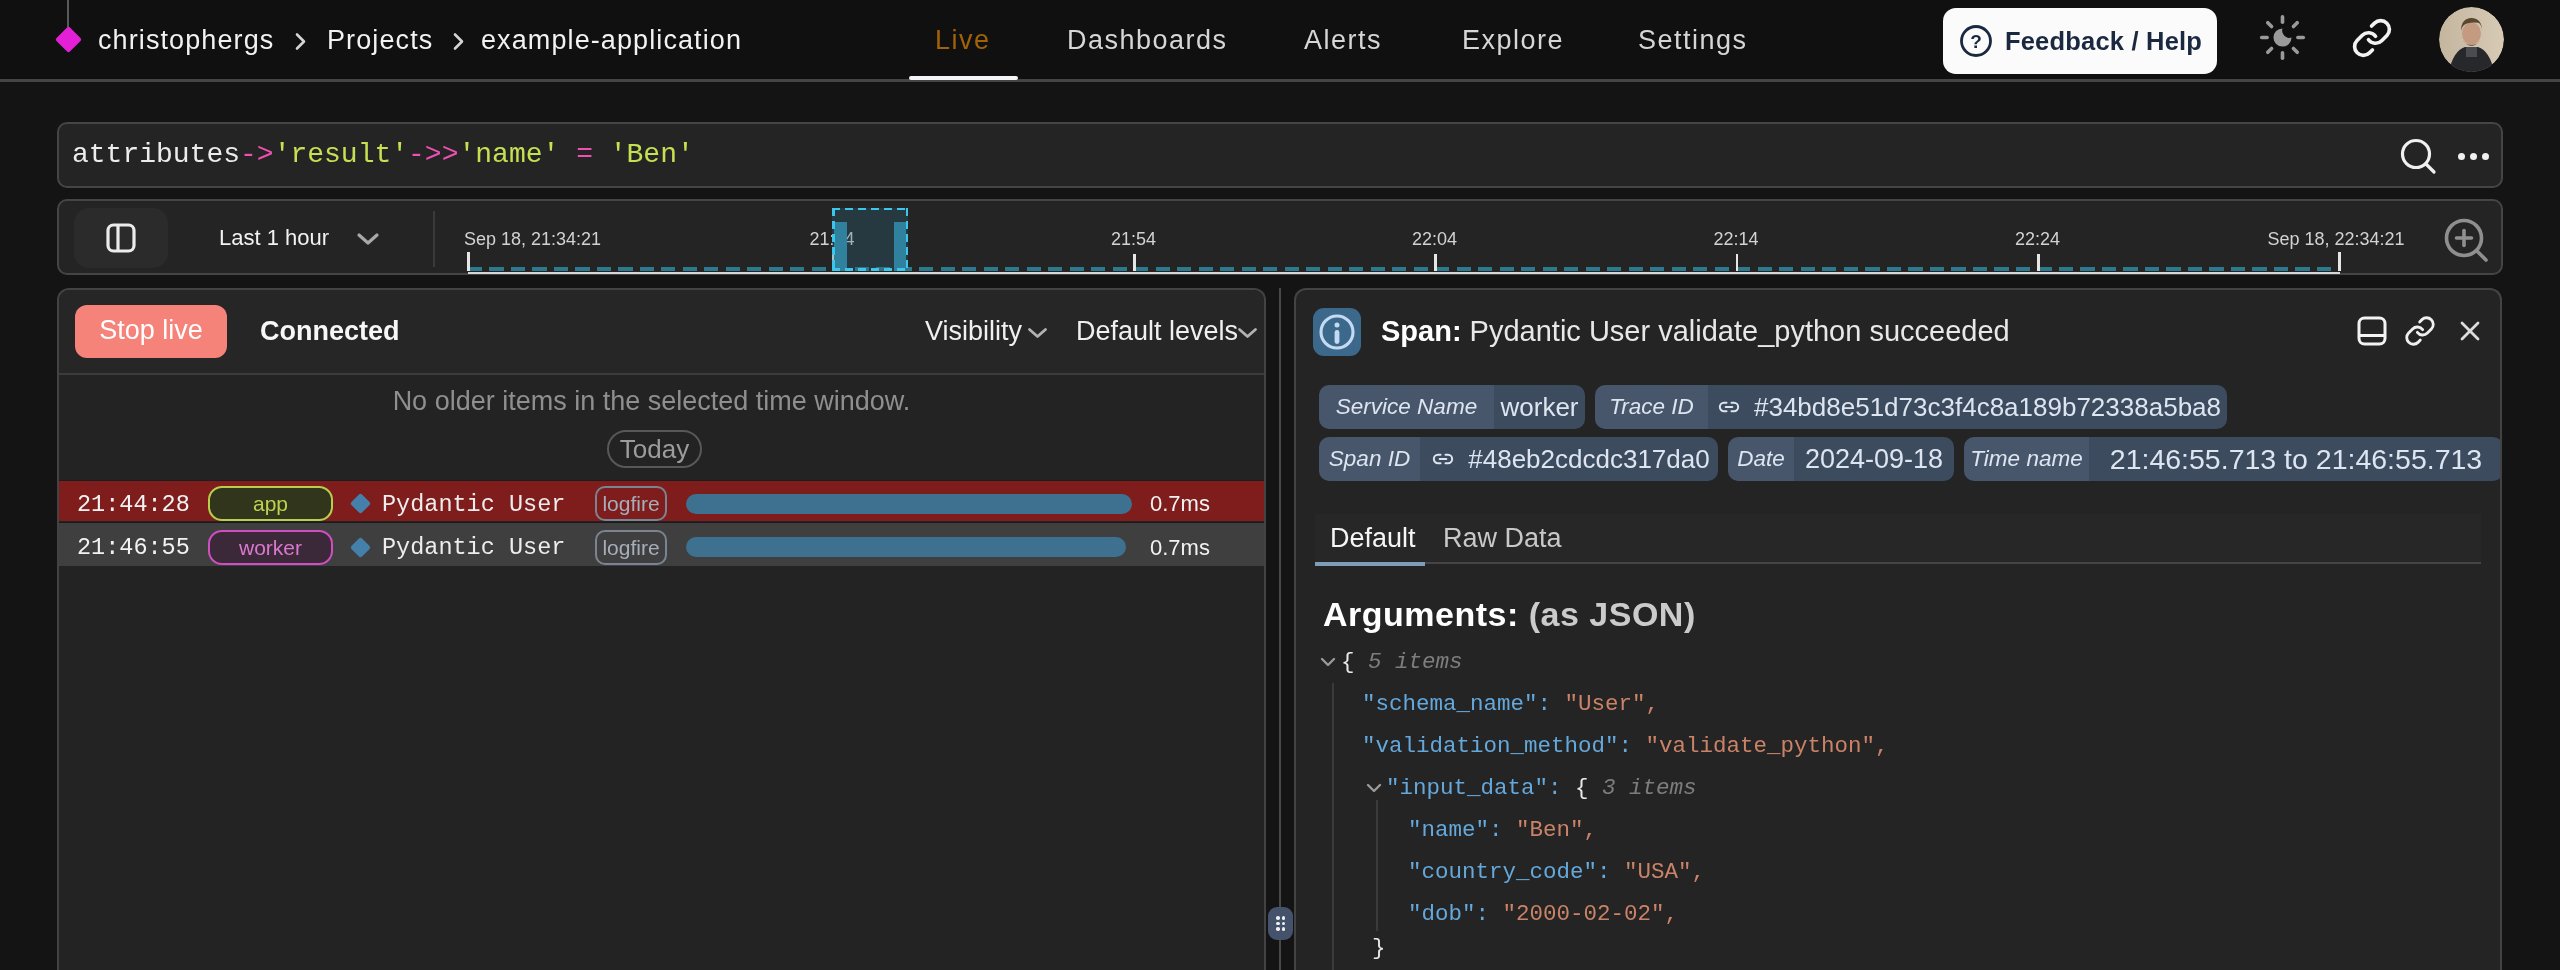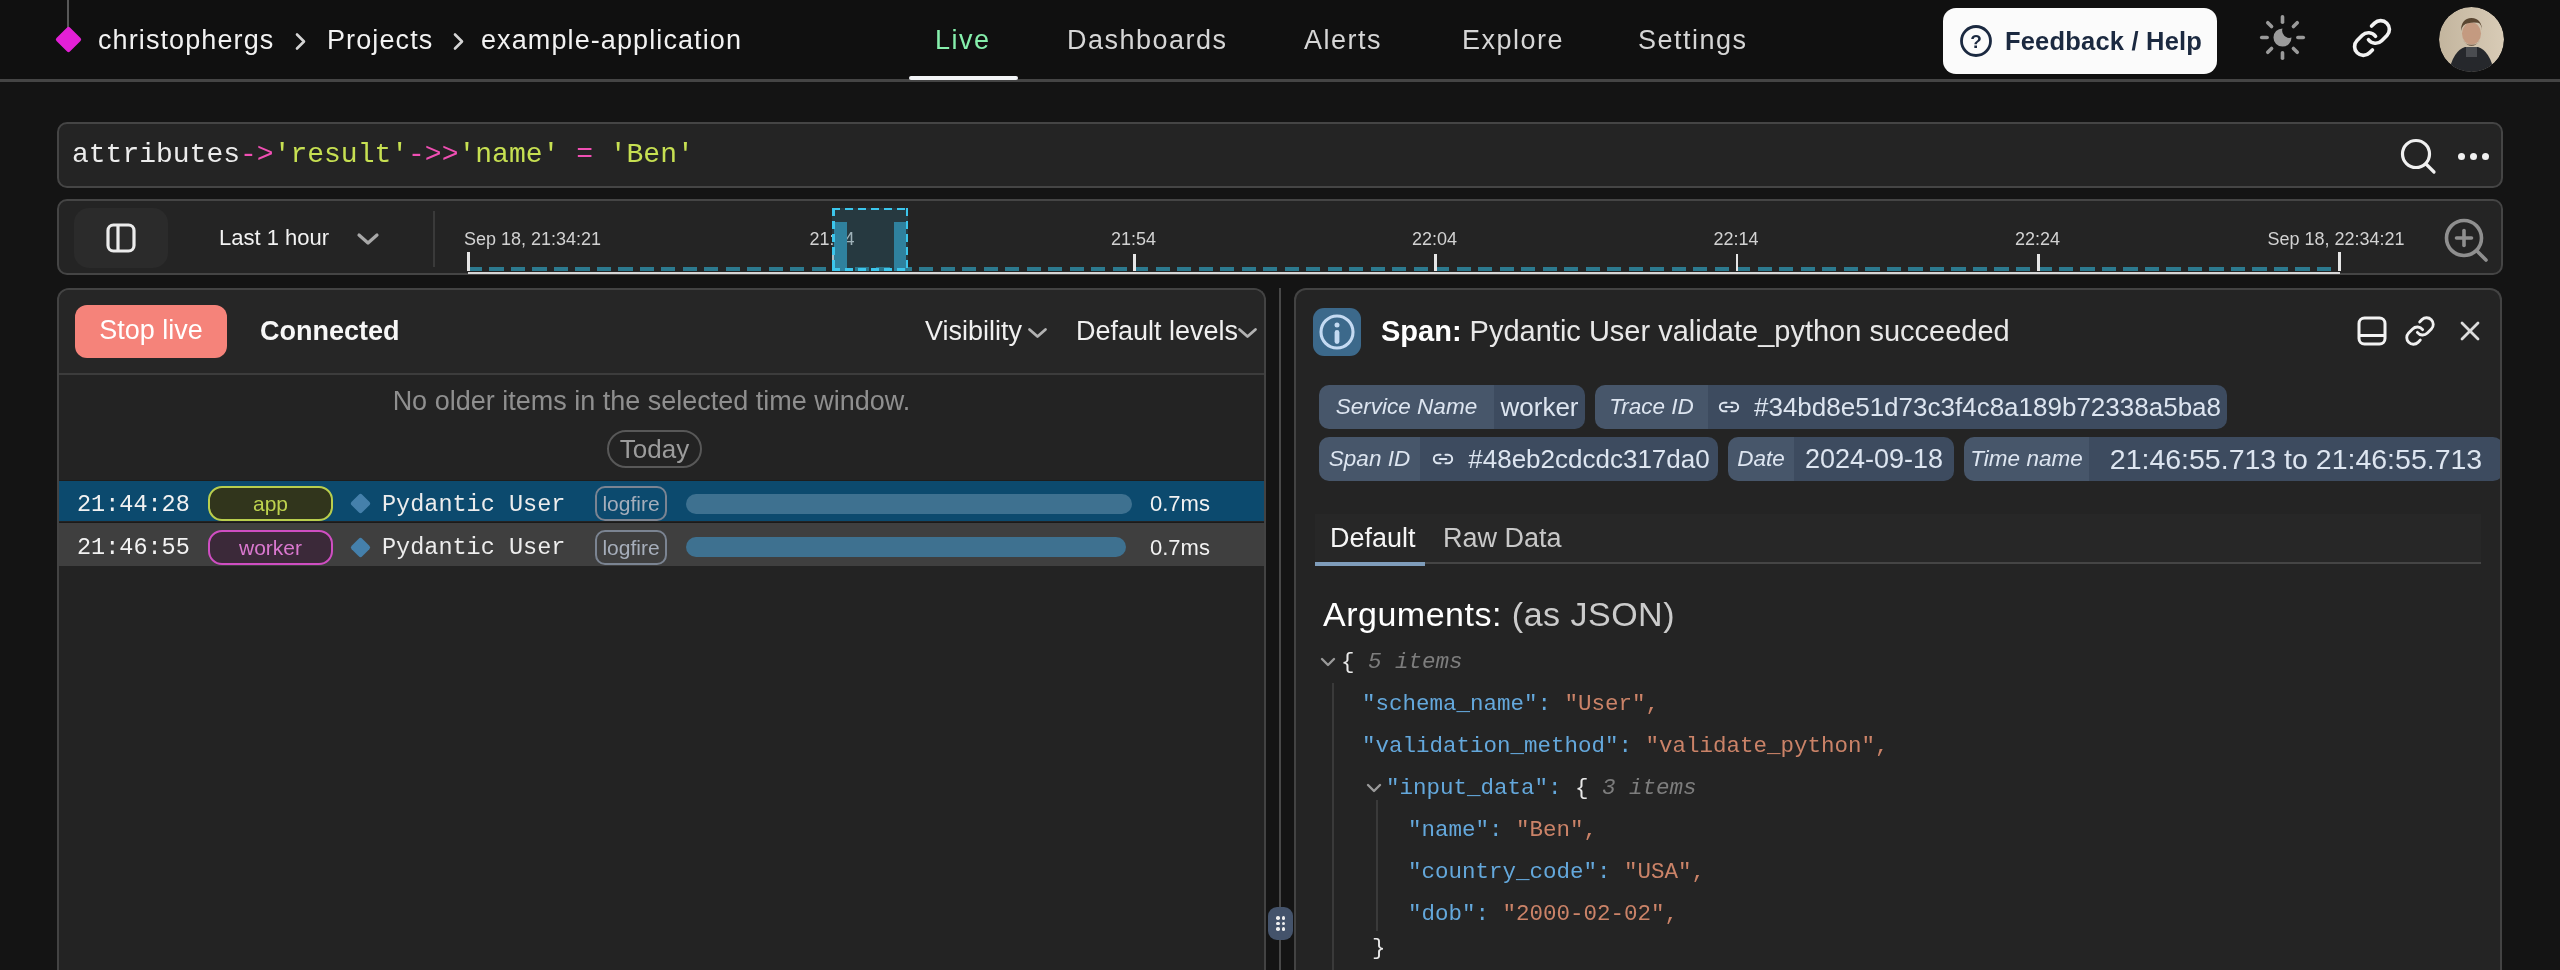--- a/index.html
+++ b/index.html
@@ -7,21 +7,21 @@
   body { background:#141414; font-family:"Liberation Sans", sans-serif; position:relative; }
   .mono { font-family:"Liberation Mono", monospace; }
 
   
   #nav { position:absolute; left:0; top:0; width:2560px; height:82px; background:#101010; border-bottom:3px solid #454545; }
   #kitestring { position:absolute; left:67px; top:0; width:2px; height:28px; background:#585858; }
   #kite { position:absolute; left:55px; top:27px; width:26px; height:26px; }
   #kite div { width:19px; height:19px; background:#e320d6; border-radius:2px; transform:rotate(45deg); transform-origin:center; margin:3px auto; }
   .crumb { position:absolute; top:0; height:82px; line-height:80px; font-size:27px; color:#f2f2f2; letter-spacing:1.1px; }
   .navlink { position:absolute; top:0; height:82px; line-height:80px; font-size:27px; color:#d6d6d6; letter-spacing:1.5px; }
-  .navlink.active { color:#86efac; }
+  .navlink.active { color:#a16207; }
   #liveline { position:absolute; left:909px; top:76px; width:109px; height:4px; background:#f2f4f6; border-radius:2px; }
   #fbbtn { position:absolute; left:1943px; top:8px; width:274px; height:66px; background:#fbfbfb; border-radius:13px; display:flex; align-items:center; justify-content:center; gap:11px; }
   #fbbtn span { font-size:25.5px; font-weight:600; color:#1b2940; letter-spacing:0.2px; }
   #avatar { position:absolute; left:2439px; top:7px; width:65px; height:65px; border-radius:50%; overflow:hidden; }
 
   
   #qbar { position:absolute; left:57px; top:122px; width:2446px; height:66px; background:#242424; border:2px solid #454545; border-radius:10px; }
   #qtext { position:absolute; left:13px; top:0; height:62px; line-height:62px; font-size:28px; letter-spacing:0; white-space:pre; }
   .qw { color:#ececec; } .qp { color:#f04fb3; } .qg { color:#c7e052; }
 
@@ -44,21 +44,21 @@
 
   
   #lpanel { position:absolute; left:57px; top:288px; width:1209px; height:700px; background:#232323; border:2px solid #434343; border-radius:12px 12px 0 0; border-bottom:none; overflow:hidden; }
   #lhead { position:absolute; left:0; top:0; width:100%; height:85px; background:#262626; border-bottom:2px solid #3c3c3c; }
   #stoplive { position:absolute; left:16px; top:15px; width:152px; height:53px; background:#f5837a; border-radius:12px; color:#ffffff; font-size:27px; text-align:center; line-height:51px; }
   #connected { position:absolute; left:201px; top:0; height:85px; line-height:83px; font-size:27px; font-weight:600; color:#f7f7f7; }
   .ddl { position:absolute; top:0; height:85px; line-height:83px; font-size:27px; color:#f0f0f0; }
   #noolder { position:absolute; left:0; top:96px; width:1185px; text-align:center; font-size:27px; color:#8f8f8f; }
   #today { position:absolute; left:548px; top:140px; width:95px; height:38px; border:2px solid #585858; border-radius:20px; color:#9c9c9c; font-size:26px; text-align:center; line-height:34px; }
   .lrow { position:absolute; left:0; width:100%; }
-  #row1 { top:190px; height:41px; background:#0c4a6e; border-top:1px solid #1d1d1d; }
+  #row1 { top:190px; height:41px; background:#7f1d1d; border-top:1px solid #1d1d1d; }
   #row2 { top:232px; height:44px; background:#3f3f3f; border-top:1px solid #1a1a1a; }
   .rtime { position:absolute; left:18px; top:0; height:100%; padding-top:6px; box-sizing:border-box; display:flex; align-items:center; font-size:23.5px; color:#f2f2f2; font-family:"Liberation Mono",monospace; }
   .rbadge { position:absolute; left:149px; width:125px; height:35px; border-radius:14px; border:2px solid; font-size:21px; text-align:center; line-height:31px; }
   .badge-app { border-color:#b9ce4d; color:#bdd24e; background:#31351c; }
   .badge-worker { border-color:#cf4ec2; color:#da78cf; background:#3b2939; }
   .rdiamond { position:absolute; left:294px; width:15px; height:15px; background:#4580ab; border-radius:2.5px; transform:rotate(45deg); }
   .rname { position:absolute; left:323px; top:0; height:100%; padding-top:6px; box-sizing:border-box; display:flex; align-items:center; font-size:23.5px; color:#ededed; font-family:"Liberation Mono",monospace; }
   .rlogfire { position:absolute; left:536px; width:72px; height:35px; border:2px solid #7b8492; border-radius:10px; color:#a6aebb; font-size:21px; text-align:center; line-height:31px; }
   .rbar { position:absolute; left:627px; height:20px; border-radius:10px; background:#3e7190; }
   .rms { position:absolute; left:1091px; top:0; height:100%; padding-top:6px; box-sizing:border-box; display:flex; align-items:center; font-size:22px; color:#f2f2f2; }
@@ -73,21 +73,21 @@
   #infobox { position:absolute; left:17px; top:18px; width:48px; height:48px; background:#3c698b; border-radius:11px; display:flex; align-items:center; justify-content:center; }
   #spantitle { position:absolute; left:85px; top:0; height:82px; line-height:82px; font-size:29px; color:#e8e8e8; }
   #spantitle b { color:#ffffff; font-weight:700; }
   .pill { position:absolute; height:44px; border-radius:10px; overflow:hidden; display:flex; font-size:26px; color:#dde5f0; }
   .pill .lab { background:#47566a; font-style:italic; font-size:22.5px; display:flex; align-items:center; justify-content:center; }
   .pill .val { background:#3d4b5f; display:flex; align-items:center; justify-content:center; gap:10px; }
   #tabsrow { position:absolute; left:19px; top:224px; width:1166px; height:50px; background:#272727; border-bottom:2px solid #454545; }
   #tab-details { position:absolute; left:34px; top:224px; height:48px; line-height:48px; font-size:27px; color:#f5f5f5; }
   #tab-raw { position:absolute; left:147px; top:224px; height:48px; line-height:48px; font-size:27px; color:#c8c8c8; }
   #tabline { position:absolute; left:19px; top:272px; width:110px; height:3.5px; background:#7f9dbb; }
-  #argtitle { position:absolute; left:27px; top:305px; font-size:34px; letter-spacing:0.5px; font-weight:400; color:#ffffff; }
+  #argtitle { position:absolute; left:27px; top:305px; font-size:34px; letter-spacing:0.5px; font-weight:700; color:#ffffff; }
   #argtitle span { color:#cbcbcb; }
   .jline { position:absolute; height:42px; line-height:42px; font-size:22.5px; font-family:"Liberation Mono",monospace; white-space:pre; color:#e8e8e8; }
   .jk { color:#64a8dc; } .jv { color:#cb8368; } .ji { color:#7d7d7d; font-style:italic; } .jw { color:#e8e8e8; }
   .jguide { position:absolute; width:1.5px; background:#3a3a3a; }
   .jchev { position:absolute; }
 </style>
 </head>
 <body>
 
 <div id="nav">

